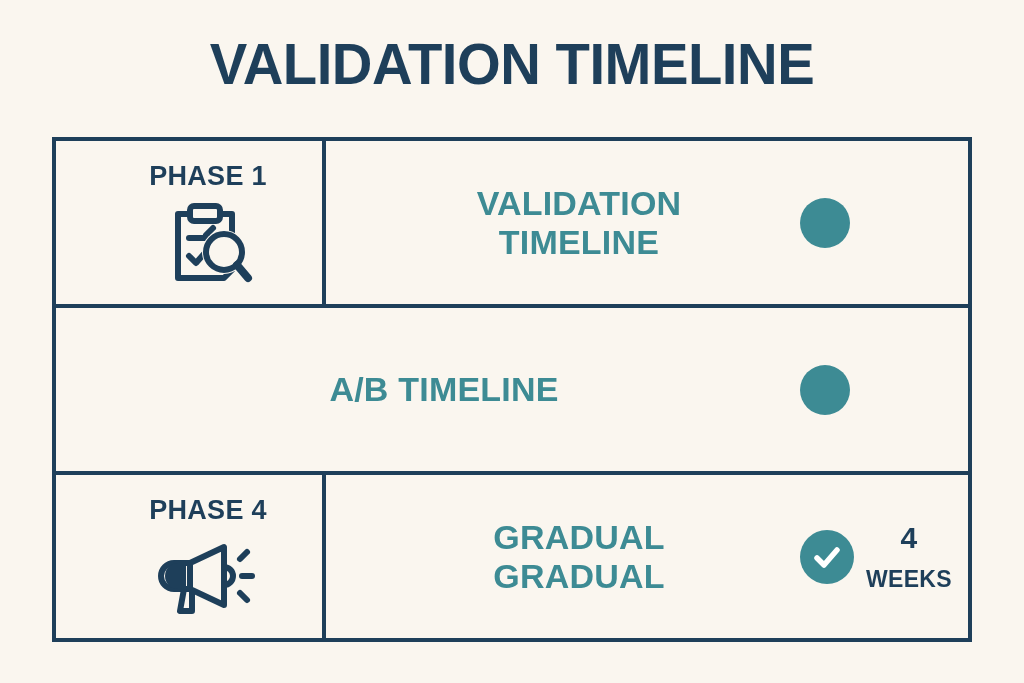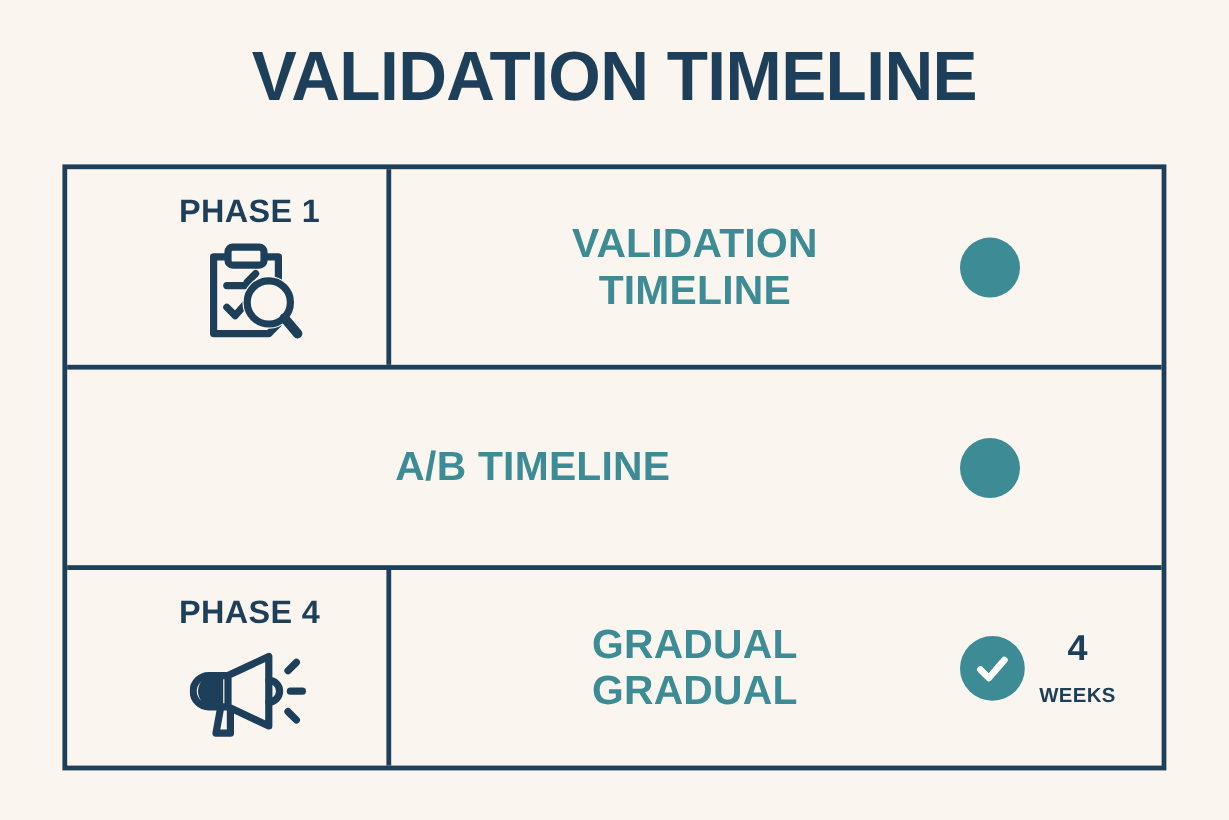--- a/index.html
+++ b/index.html
@@ -150,21 +150,21 @@
   }
   .duration .num {
     display: block;
     font-size: 30px;
     font-weight: 700;
     letter-spacing: 0;
   }
   .duration .unit {
     display: block;
     margin-top: 15px;
-    font-size: 17px;
+    font-size: 23px;
     font-weight: 700;
     letter-spacing: 0.3px;
   }
 
   
   .ab-icon {
     position: relative;
     width: 66px;
     height: 80px;
     border-radius: 9px;

